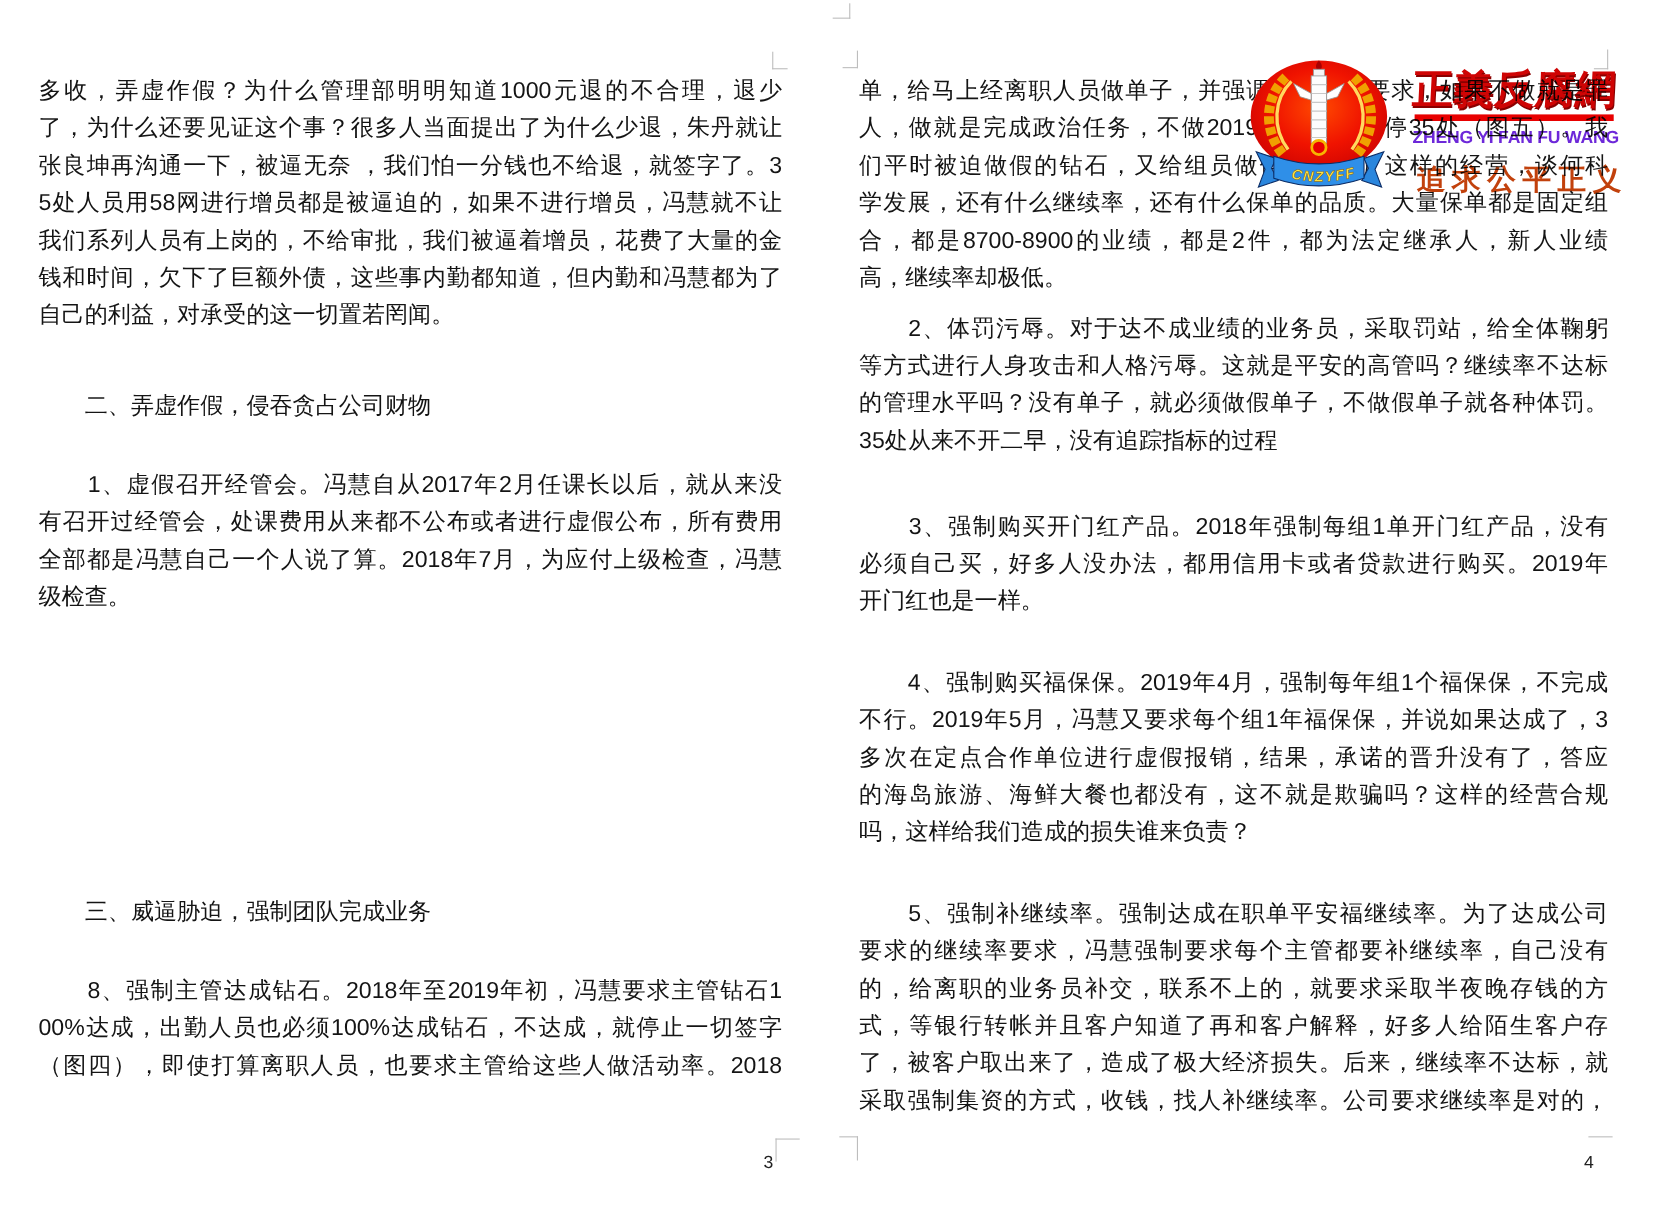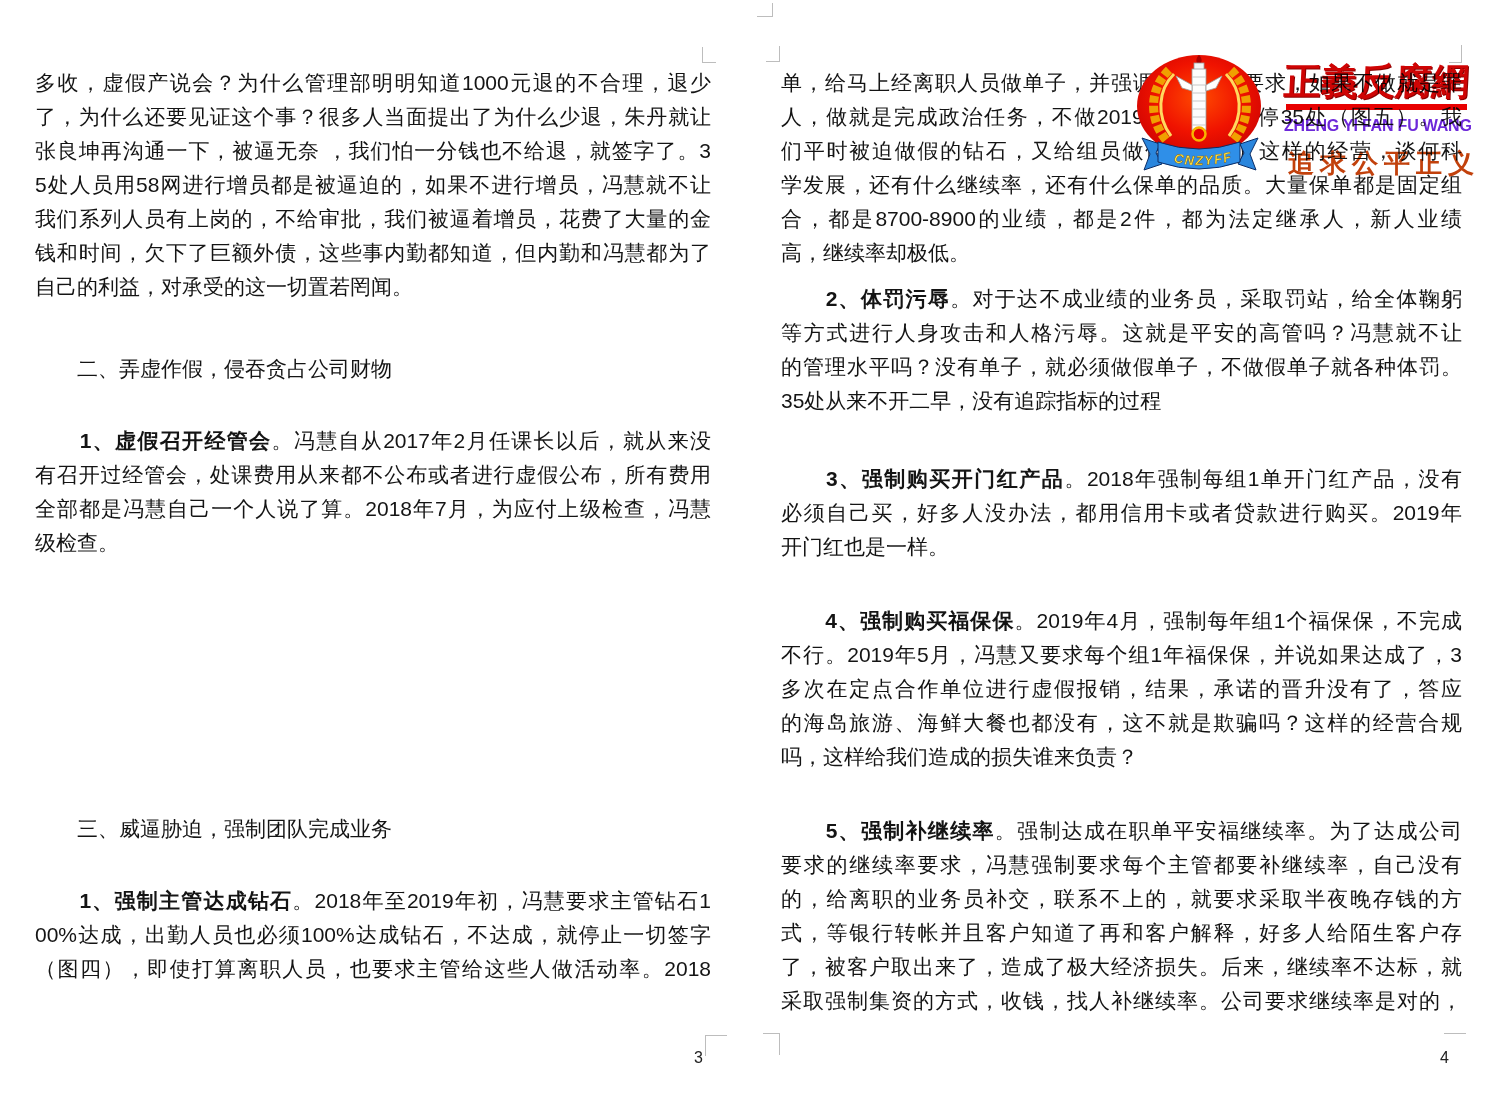--- a/index.html
+++ b/index.html
@@ -4,80 +4,80 @@
 <style>
   html,body{margin:0;padding:0;background:#ffffff;}
   body{width:1506px;height:1111px;font-family:"Liberation Sans",sans-serif;}
   .sheet{position:relative;width:1506px;height:1111px;background:#ffffff;overflow:hidden;color:#161616;}
   .page-content{position:absolute;top:0;height:1111px;}
   #page3{left:35px;width:676px;}
   #page4{left:781px;width:681px;}
   .block{position:absolute;left:0;width:100%;}
   .line{height:34px;line-height:34px;font-size:21px;color:#141414;white-space:nowrap;overflow:visible;}
   .line.just{white-space:normal;text-align:justify;text-align-last:justify;text-justify:inter-character;}
-  .line b{font-weight:700;}
+  .line b{font-weight:400;}
   .pagenum{position:absolute;font-size:16px;color:#222;font-family:"Liberation Sans",sans-serif;}
   .corner{position:absolute;border:0 solid #bdbdbd;}
   
   .wm-badge{position:absolute;left:1136px;top:54px;width:128px;height:134px;}
   .wm-title{position:absolute;left:1284px;top:62px;width:184px;font-family:"DejaVu Serif",serif;
             font-weight:900;font-size:37px;line-height:1.05;color:#cf0404;letter-spacing:0px;
             white-space:nowrap;mix-blend-mode:multiply;text-shadow:1px 1px 0 #8a0000;transform:skewX(-3deg);}
   .wm-underline{position:absolute;left:1286px;top:104px;width:181px;height:6px;background:#e80000;mix-blend-mode:multiply;}
   .wm-en{position:absolute;left:1284px;top:117px;font-size:16px;font-weight:700;letter-spacing:-0.2px;
          color:#6d28d9;white-space:nowrap;mix-blend-mode:multiply;}
   .wm-slogan{position:absolute;left:1288px;top:146px;font-size:26px;font-weight:800;letter-spacing:6px;
          color:#c2410c;white-space:nowrap;mix-blend-mode:multiply;}
 </style>
 </head>
 <body>
 
 <div class="sheet">
 
   <div class="page-content" id="page3">
       <div class="block" style="top: 66px;">
-        <div class="line just">多收，虚假产说会？为什么管理部明明知道1000元退的不合理，退少</div>
+        <div class="line just">多收，弄虚作假？为什么管理部明明知道1000元退的不合理，退少</div>
         <div class="line just">了，为什么还要见证这个事？很多人当面提出了为什么少退，朱丹就让</div>
         <div class="line just">张良坤再沟通一下，被逼无奈 ，我们怕一分钱也不给退，就签字了。3</div>
         <div class="line just">5处人员用58网进行增员都是被逼迫的，如果不进行增员，冯慧就不让</div>
         <div class="line just">我们系列人员有上岗的，不给审批，我们被逼着增员，花费了大量的金</div>
         <div class="line just">钱和时间，欠下了巨额外债，这些事内勤都知道，但内勤和冯慧都为了</div>
         <div class="line">自己的利益，对承受的这一切置若罔闻。</div>
       </div>
       <div class="block" style="top: 352px;">
         <div class="line">　　二、弄虚作假，侵吞贪占公司财物</div>
       </div>
       <div class="block" style="top: 424px;">
         <div class="line just">　　<b>1、虚假召开经管会</b>。冯慧自从2017年2月任课长以后，就从来没</div>
         <div class="line just">有召开过经管会，处课费用从来都不公布或者进行虚假公布，所有费用</div>
         <div class="line just">全部都是冯慧自己一个人说了算。2018年7月，为应付上级检查，冯慧</div>
         <div class="line">级检查。</div>
       </div>
       <div class="block" style="top: 812px;">
         <div class="line">　　三、威逼胁迫，强制团队完成业务</div>
       </div>
       <div class="block" style="top: 884px;">
-        <div class="line just">　　<b>1、强制主管达成钻石</b>。2018年至2019年初，冯慧要求主管钻石1</div>
+        <div class="line just">　　<b>8、强制主管达成钻石</b>。2018年至2019年初，冯慧要求主管钻石1</div>
         <div class="line just">00%达成，出勤人员也必须100%达成钻石，不达成，就停止一切签字</div>
         <div class="line just">（图四），即使打算离职人员，也要求主管给这些人做活动率。2018</div>
       </div>
     </div>
 
   <div class="page-content" id="page4">
       <div class="block" style="top: 66px;">
         <div class="line just">单，给马上经离职人员做单子，并强调必须达成要求，如果不做就是罪</div>
         <div class="line just">人，做就是完成政治任务，不做2019年开门红就停35处（图五）。我</div>
         <div class="line just">们平时被迫做假的钻石，又给组员做假（图六）这样的经营，谈何科</div>
         <div class="line just">学发展，还有什么继续率，还有什么保单的品质。大量保单都是固定组</div>
         <div class="line just">合，都是8700-8900的业绩，都是2件，都为法定继承人，新人业绩</div>
         <div class="line">高，继续率却极低。</div>
       </div>
       <div class="block" style="top: 282px;">
         <div class="line just">　　<b>2、体罚污辱</b>。对于达不成业绩的业务员，采取罚站，给全体鞠躬</div>
-        <div class="line just">等方式进行人身攻击和人格污辱。这就是平安的高管吗？冯慧就不让</div>
+        <div class="line just">等方式进行人身攻击和人格污辱。这就是平安的高管吗？继续率不达标</div>
         <div class="line just">的管理水平吗？没有单子，就必须做假单子，不做假单子就各种体罚。</div>
         <div class="line">35处从来不开二早，没有追踪指标的过程</div>
       </div>
       <div class="block" style="top: 462px;">
         <div class="line just">　　<b>3、强制购买开门红产品</b>。2018年强制每组1单开门红产品，没有</div>
         <div class="line just">必须自己买，好多人没办法，都用信用卡或者贷款进行购买。2019年</div>
         <div class="line">开门红也是一样。</div>
       </div>
       <div class="block" style="top: 604px;">
         <div class="line just">　　<b>4、强制购买福保保</b>。2019年4月，强制每年组1个福保保，不完成</div>

